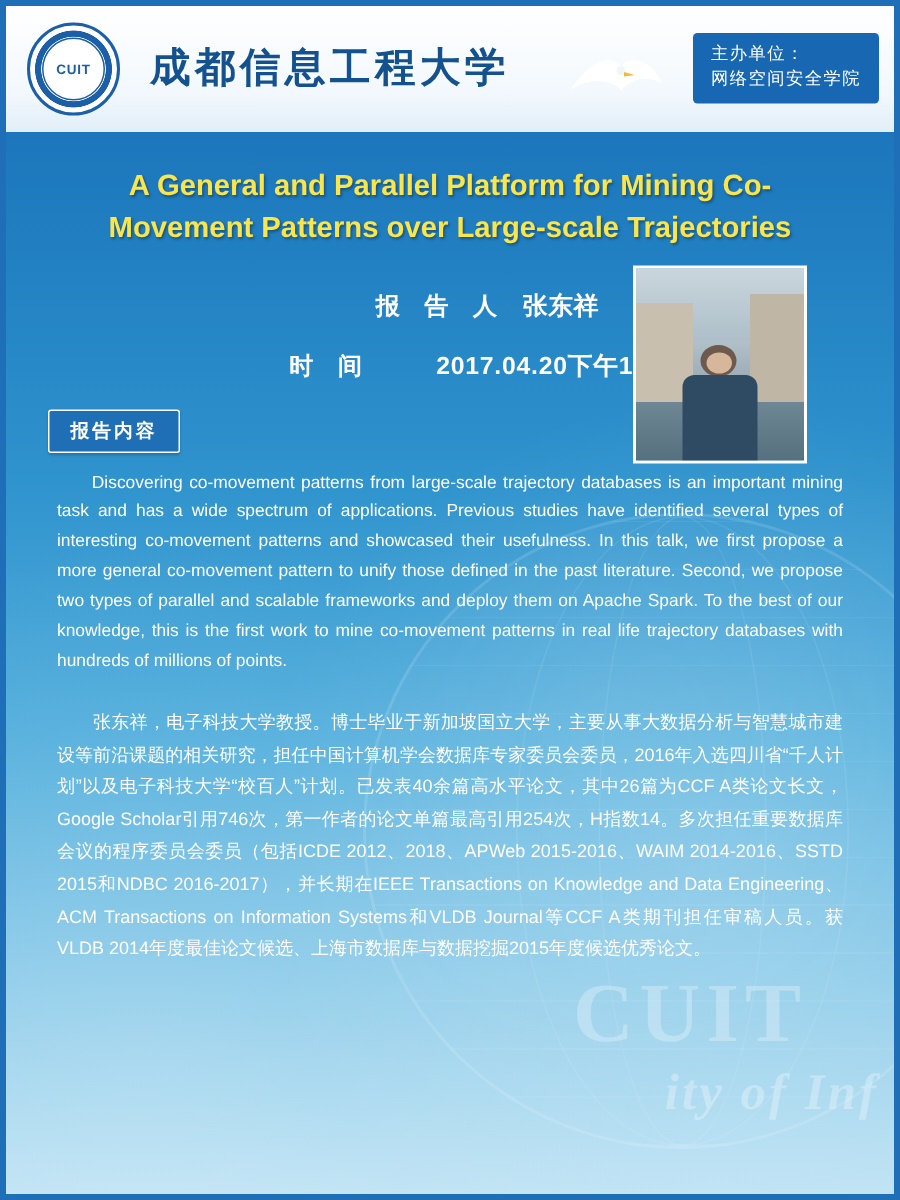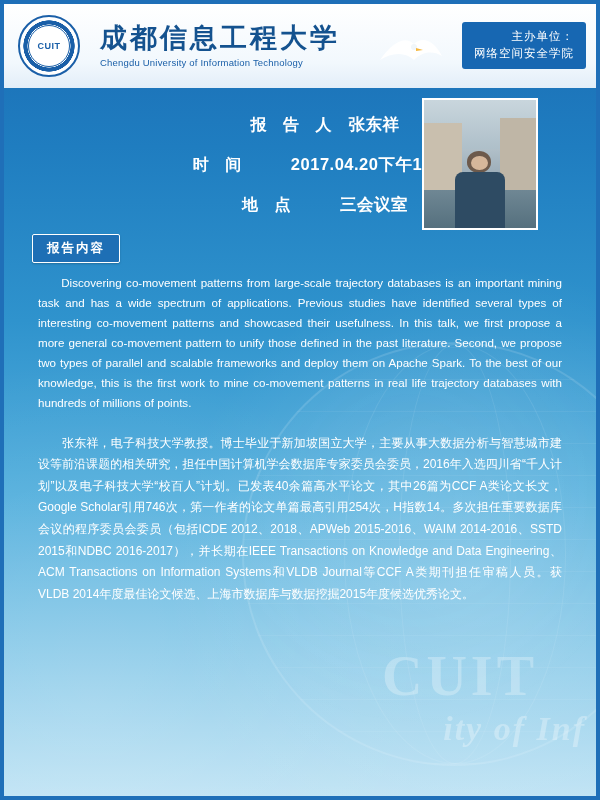--- a/index.html
+++ b/index.html
@@ -131,21 +131,21 @@
     margin-top: 3px;
   }
   .host-box {
     position: absolute;
     right: 10px;
     top: 18px;
     background: #1767b2;
     color: #ffffff;
     border-radius: 3px;
     padding: 6px 12px;
-    text-align: right;
+    text-align: left;
     font-size: 11.5px;
     line-height: 1.5;
     letter-spacing: 1px;
   }
   .bird {
     position: absolute;
     right: 150px;
     top: 26px;
     width: 70px;
     height: 44px;
@@ -260,48 +260,44 @@
   <div class="globe"></div>
   <div class="watermark-cuit">CUIT</div>
   <div class="watermark-text">ity of Inf</div>
 
   <div class="header">
     <div class="logo">
       <div class="logo-inner">CUIT</div>
     </div>
     <div class="uni-names">
       <div class="uni-cn">成都信息工程大学</div>
-      <div class="uni-en">Chengdu University of Information Technology</div>
     </div>
 
     <svg class="bird" viewBox="0 0 70 44">
       <path d="M4 30 C18 10, 30 6, 38 14 C46 6, 58 10, 66 26 C56 20, 46 22, 38 30 C30 22, 16 22, 4 30 Z" fill="#ffffff" opacity="0.95"></path>
       <circle cx="38" cy="17" r="3" fill="#f0f6fa"></circle>
       <path d="M40 18 L47 20 L40 21 Z" fill="#f6b73c"></path>
     </svg>
 
     <div class="host-box">
       <div>主办单位：</div>
       <div>网络空间安全学院</div>
     </div>
   </div>
 
+  <div class="title">A General and Parallel Platform for Mining Co-Movement Patterns over Large-scale Trajectories</div>
 
   <div class="info">
     <div class="info-row">
       <div class="info-label">报 告 人</div>
       <div class="info-value">张东祥</div>
     </div>
     <div class="info-row">
       <div class="info-label">时 间</div>
       <div class="info-value">2017.04.20下午15:00</div>
-    </div>
-    <div class="info-row">
-      <div class="info-label">地 点</div>
-      <div class="info-value">三会议室</div>
     </div>
 
     <div class="photo">
       <div class="sky"></div>
       <div class="bldg-l"></div>
       <div class="bldg-r"></div>
       <div class="water"></div>
       <div class="person-head"></div>
       <div class="person-face"></div>
       <div class="person-body"></div>

